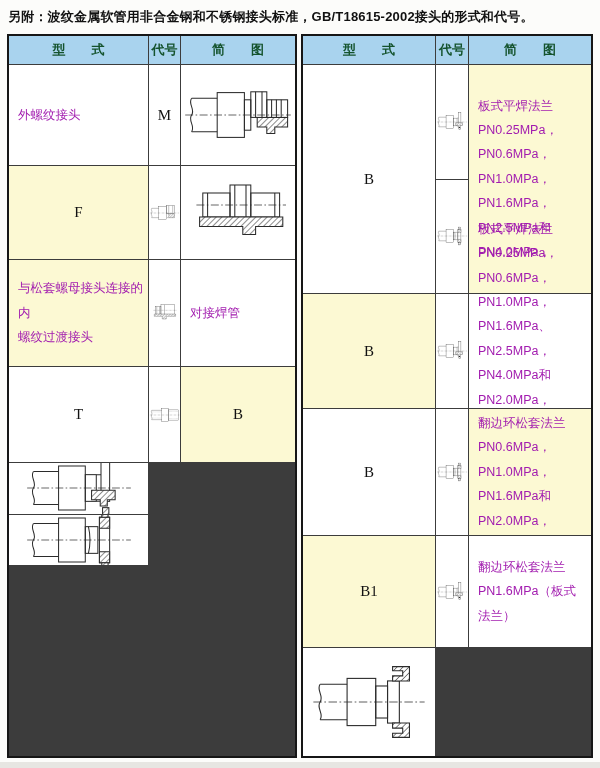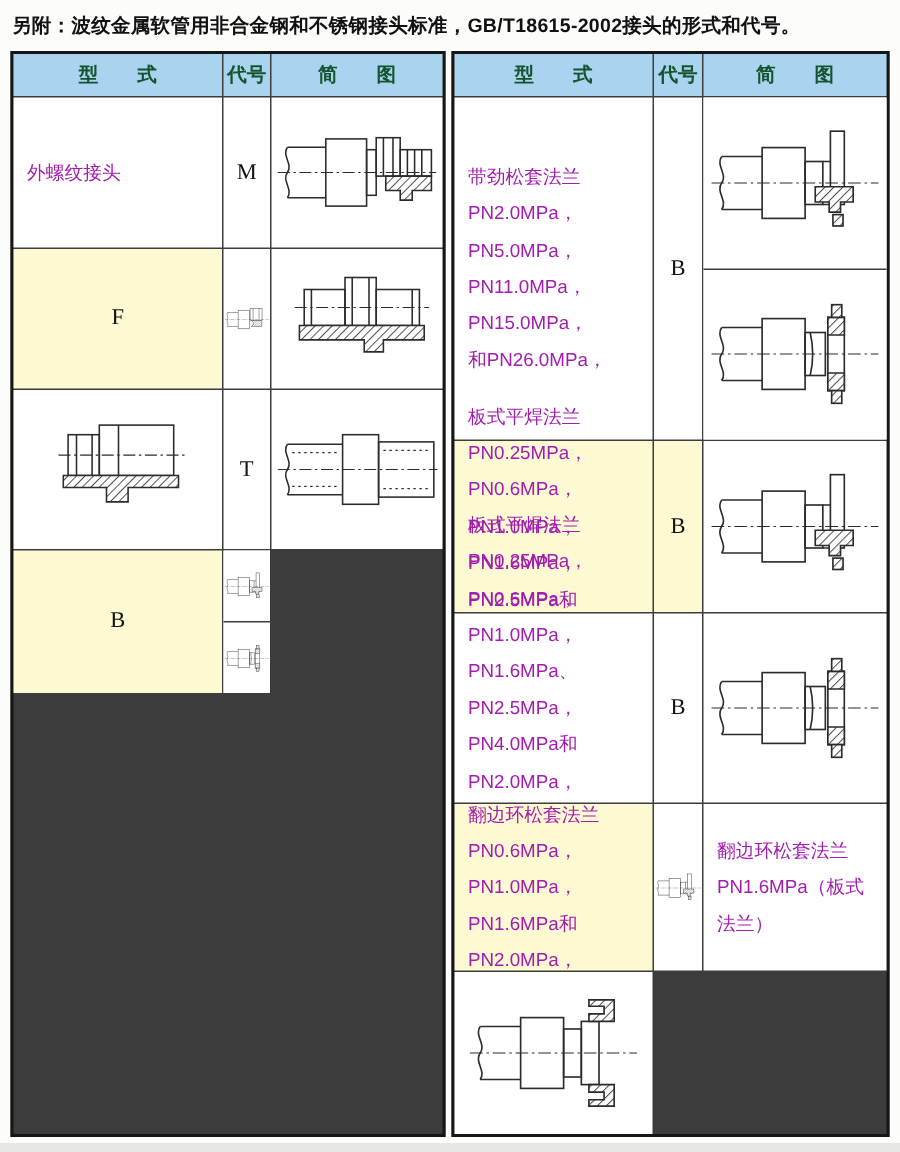--- a/index.html
+++ b/index.html
@@ -186,26 +186,29 @@
             <use href="#sym-f"></use>
           </svg>
       </div>
 
       <div class="cell dgm">
         <svg width="112" height="90" viewBox="0 0 140 90">
             <use href="#sym-mm"></use>
           </svg>
       </div>
 
+      <div class="cell typ yl">与松套螺母接头连接的内
+螺纹过渡接头</div>
       <div class="cell dgm">
         <svg width="112" height="82" viewBox="0 0 140 90">
             <use href="#sym-mf"></use>
           </svg>
       </div>
 
+      <div class="cell typ">对接焊管</div>
       <div class="cell code">T</div>
       <div class="cell dgm">
         <svg width="112" height="86" viewBox="0 0 140 90">
             <use href="#sym-t"></use>
           </svg>
       </div>
 
       <div class="cell code yl">B</div>
       <div class="cell dgm2">
         <div class="half">
@@ -219,24 +222,20 @@
             </svg>
         </div>
       </div>
     </div>
 
     <div class="tbl right">
       <div class="cell hd">型　　式</div>
       <div class="cell hd">代号</div>
       <div class="cell hd">简　　图</div>
 
-      <div class="cell typ">带劲松套法兰
-PN2.0MPa，PN5.0MPa，
-PN11.0MPa，PN15.0MPa，
-和PN26.0MPa，</div>
       <div class="cell code">B</div>
       <div class="cell dgm2">
         <div class="half">
           <svg width="118" height="96" viewBox="0 0 140 90">
               <use href="#sym-fl1"></use>
             </svg>
         </div>
         <div class="half">
           <svg width="118" height="96" viewBox="0 0 140 90">
               <use href="#sym-fl2"></use>
@@ -264,20 +263,21 @@
       <div class="cell code">B</div>
       <div class="cell dgm">
         <svg width="118" height="100" viewBox="0 0 140 90">
             <use href="#sym-fl2"></use>
           </svg>
       </div>
 
       <div class="cell typ yl">翻边环松套法兰
 PN0.6MPa，PN1.0MPa，
 PN1.6MPa和PN2.0MPa，</div>
+      <div class="cell code yl">B1</div>
       <div class="cell dgm">
         <svg width="118" height="96" viewBox="0 0 140 90">
             <use href="#sym-fl1"></use>
           </svg>
       </div>
 
       <div class="cell typ">翻边环松套法兰
 PN1.6MPa（板式法兰）</div>
       <div class="cell dgm">
         <svg width="118" height="94" viewBox="0 0 140 90">

